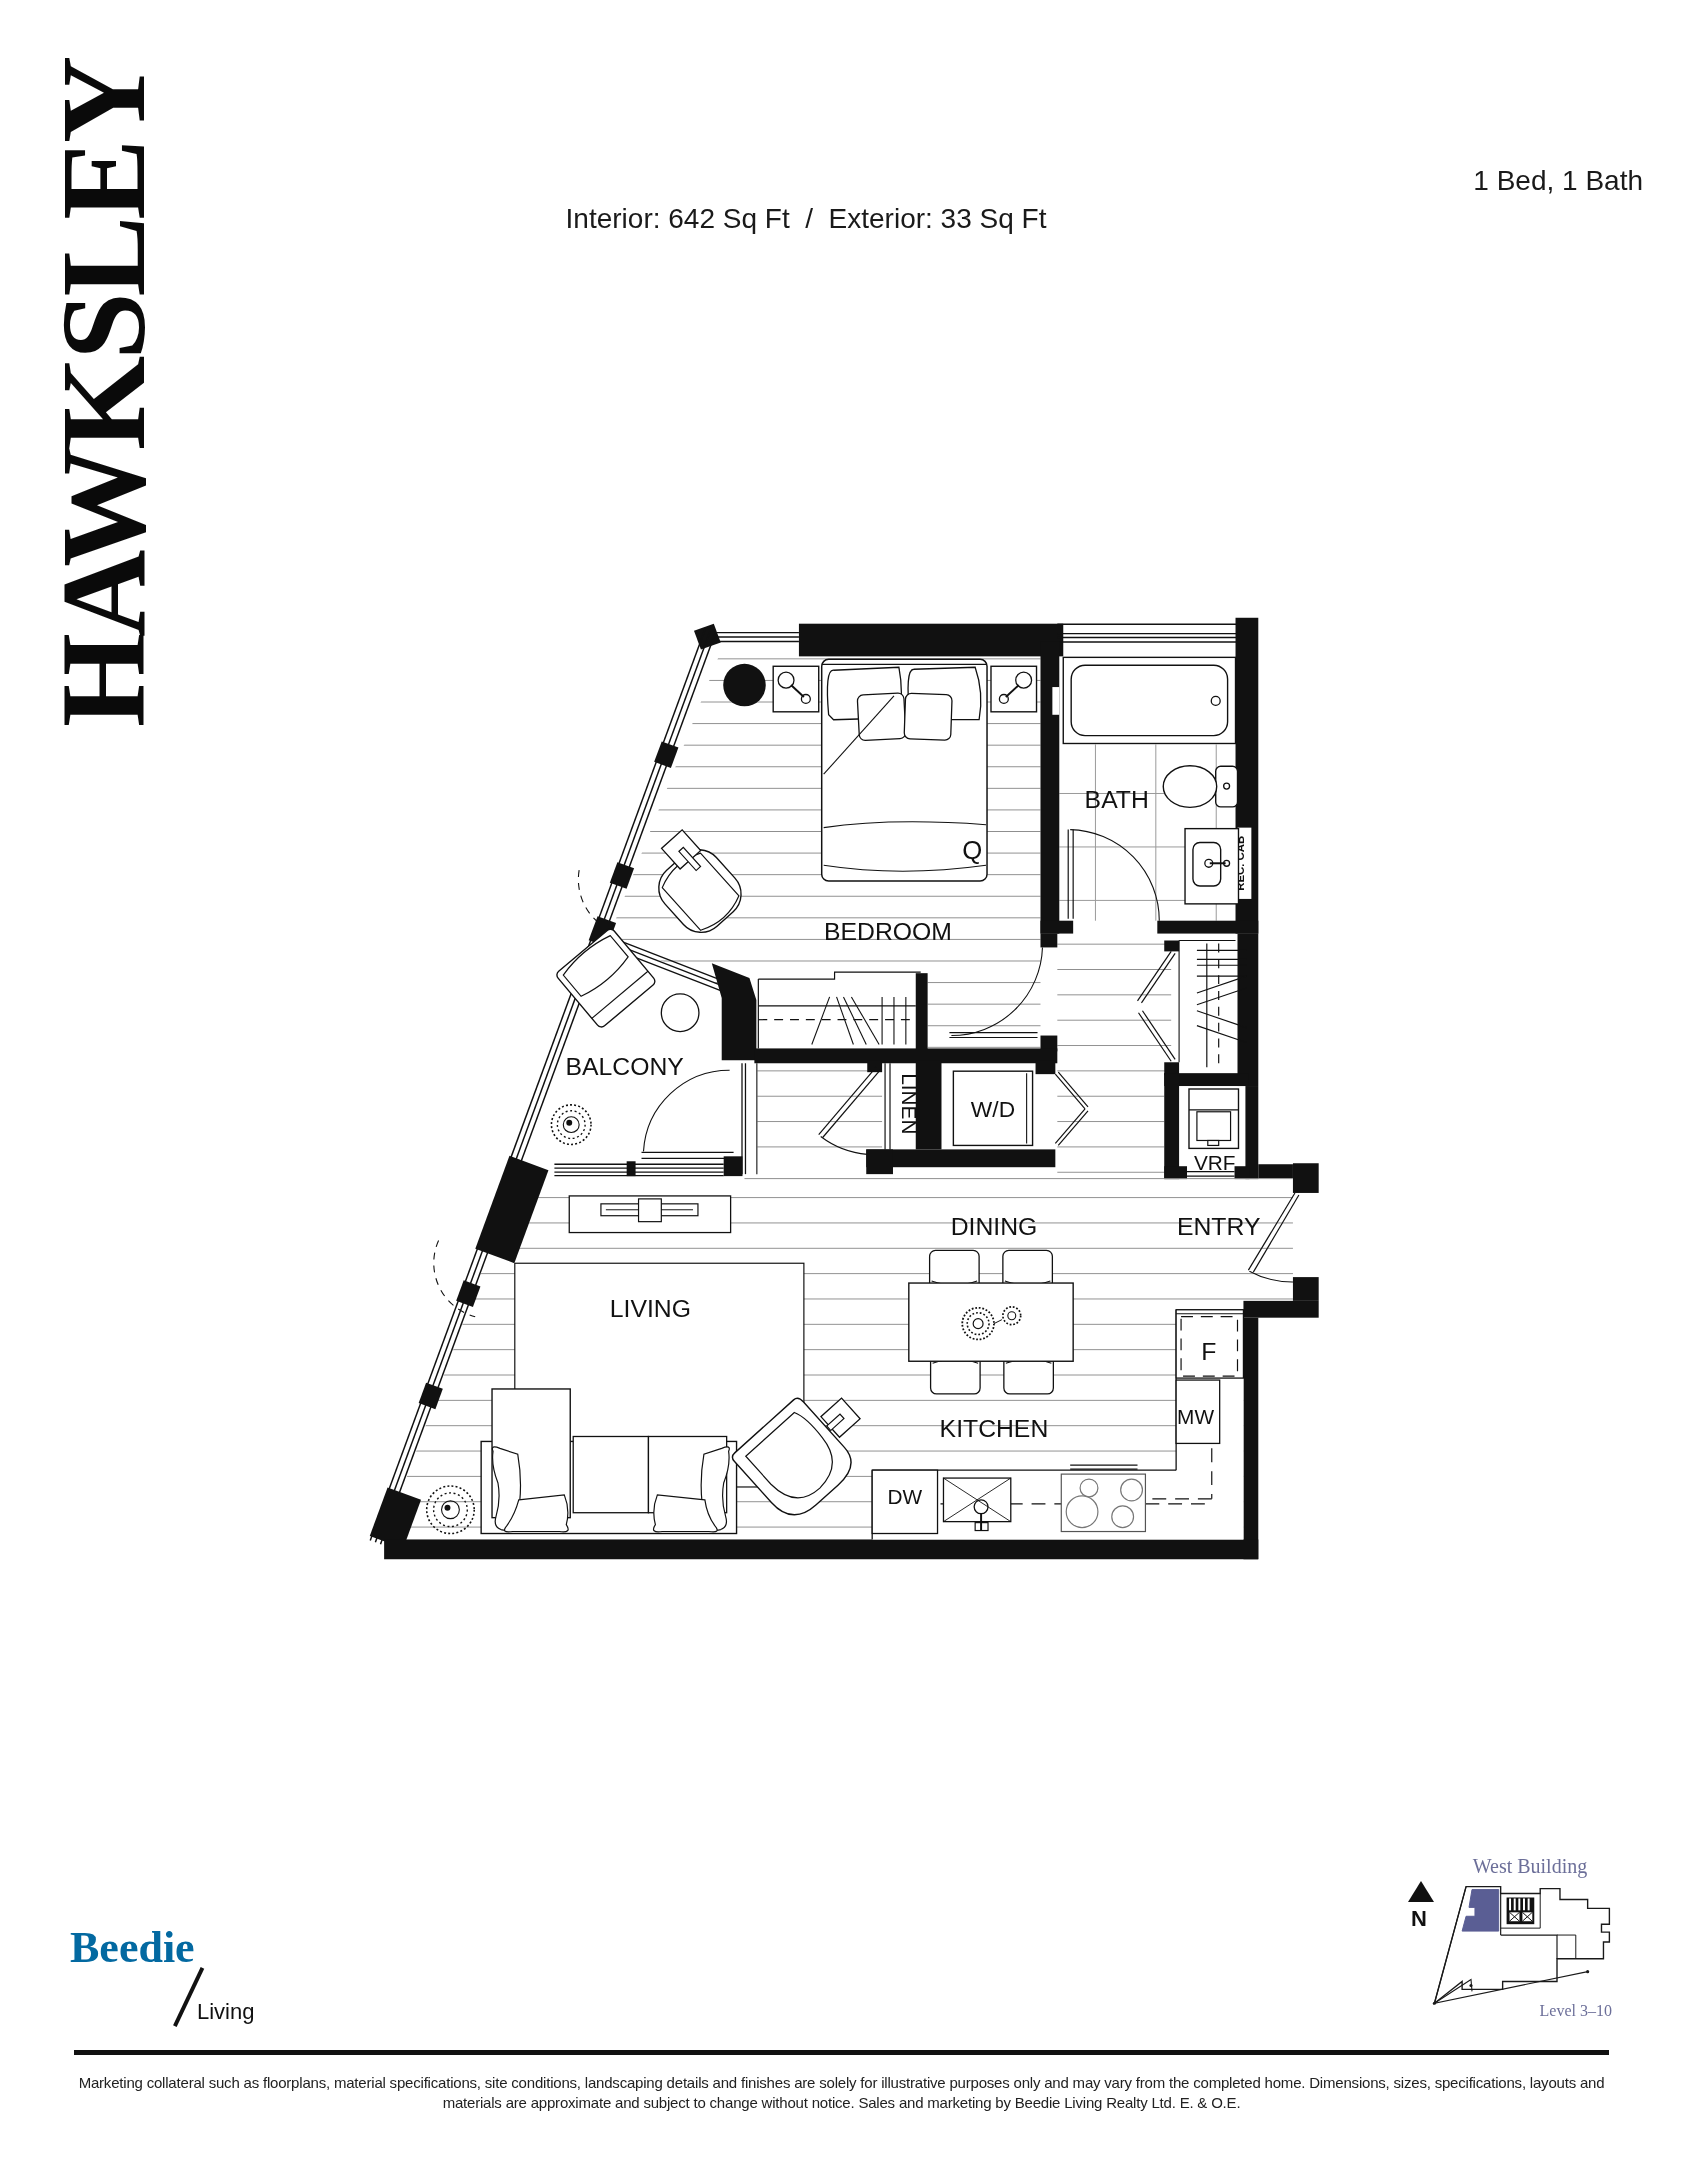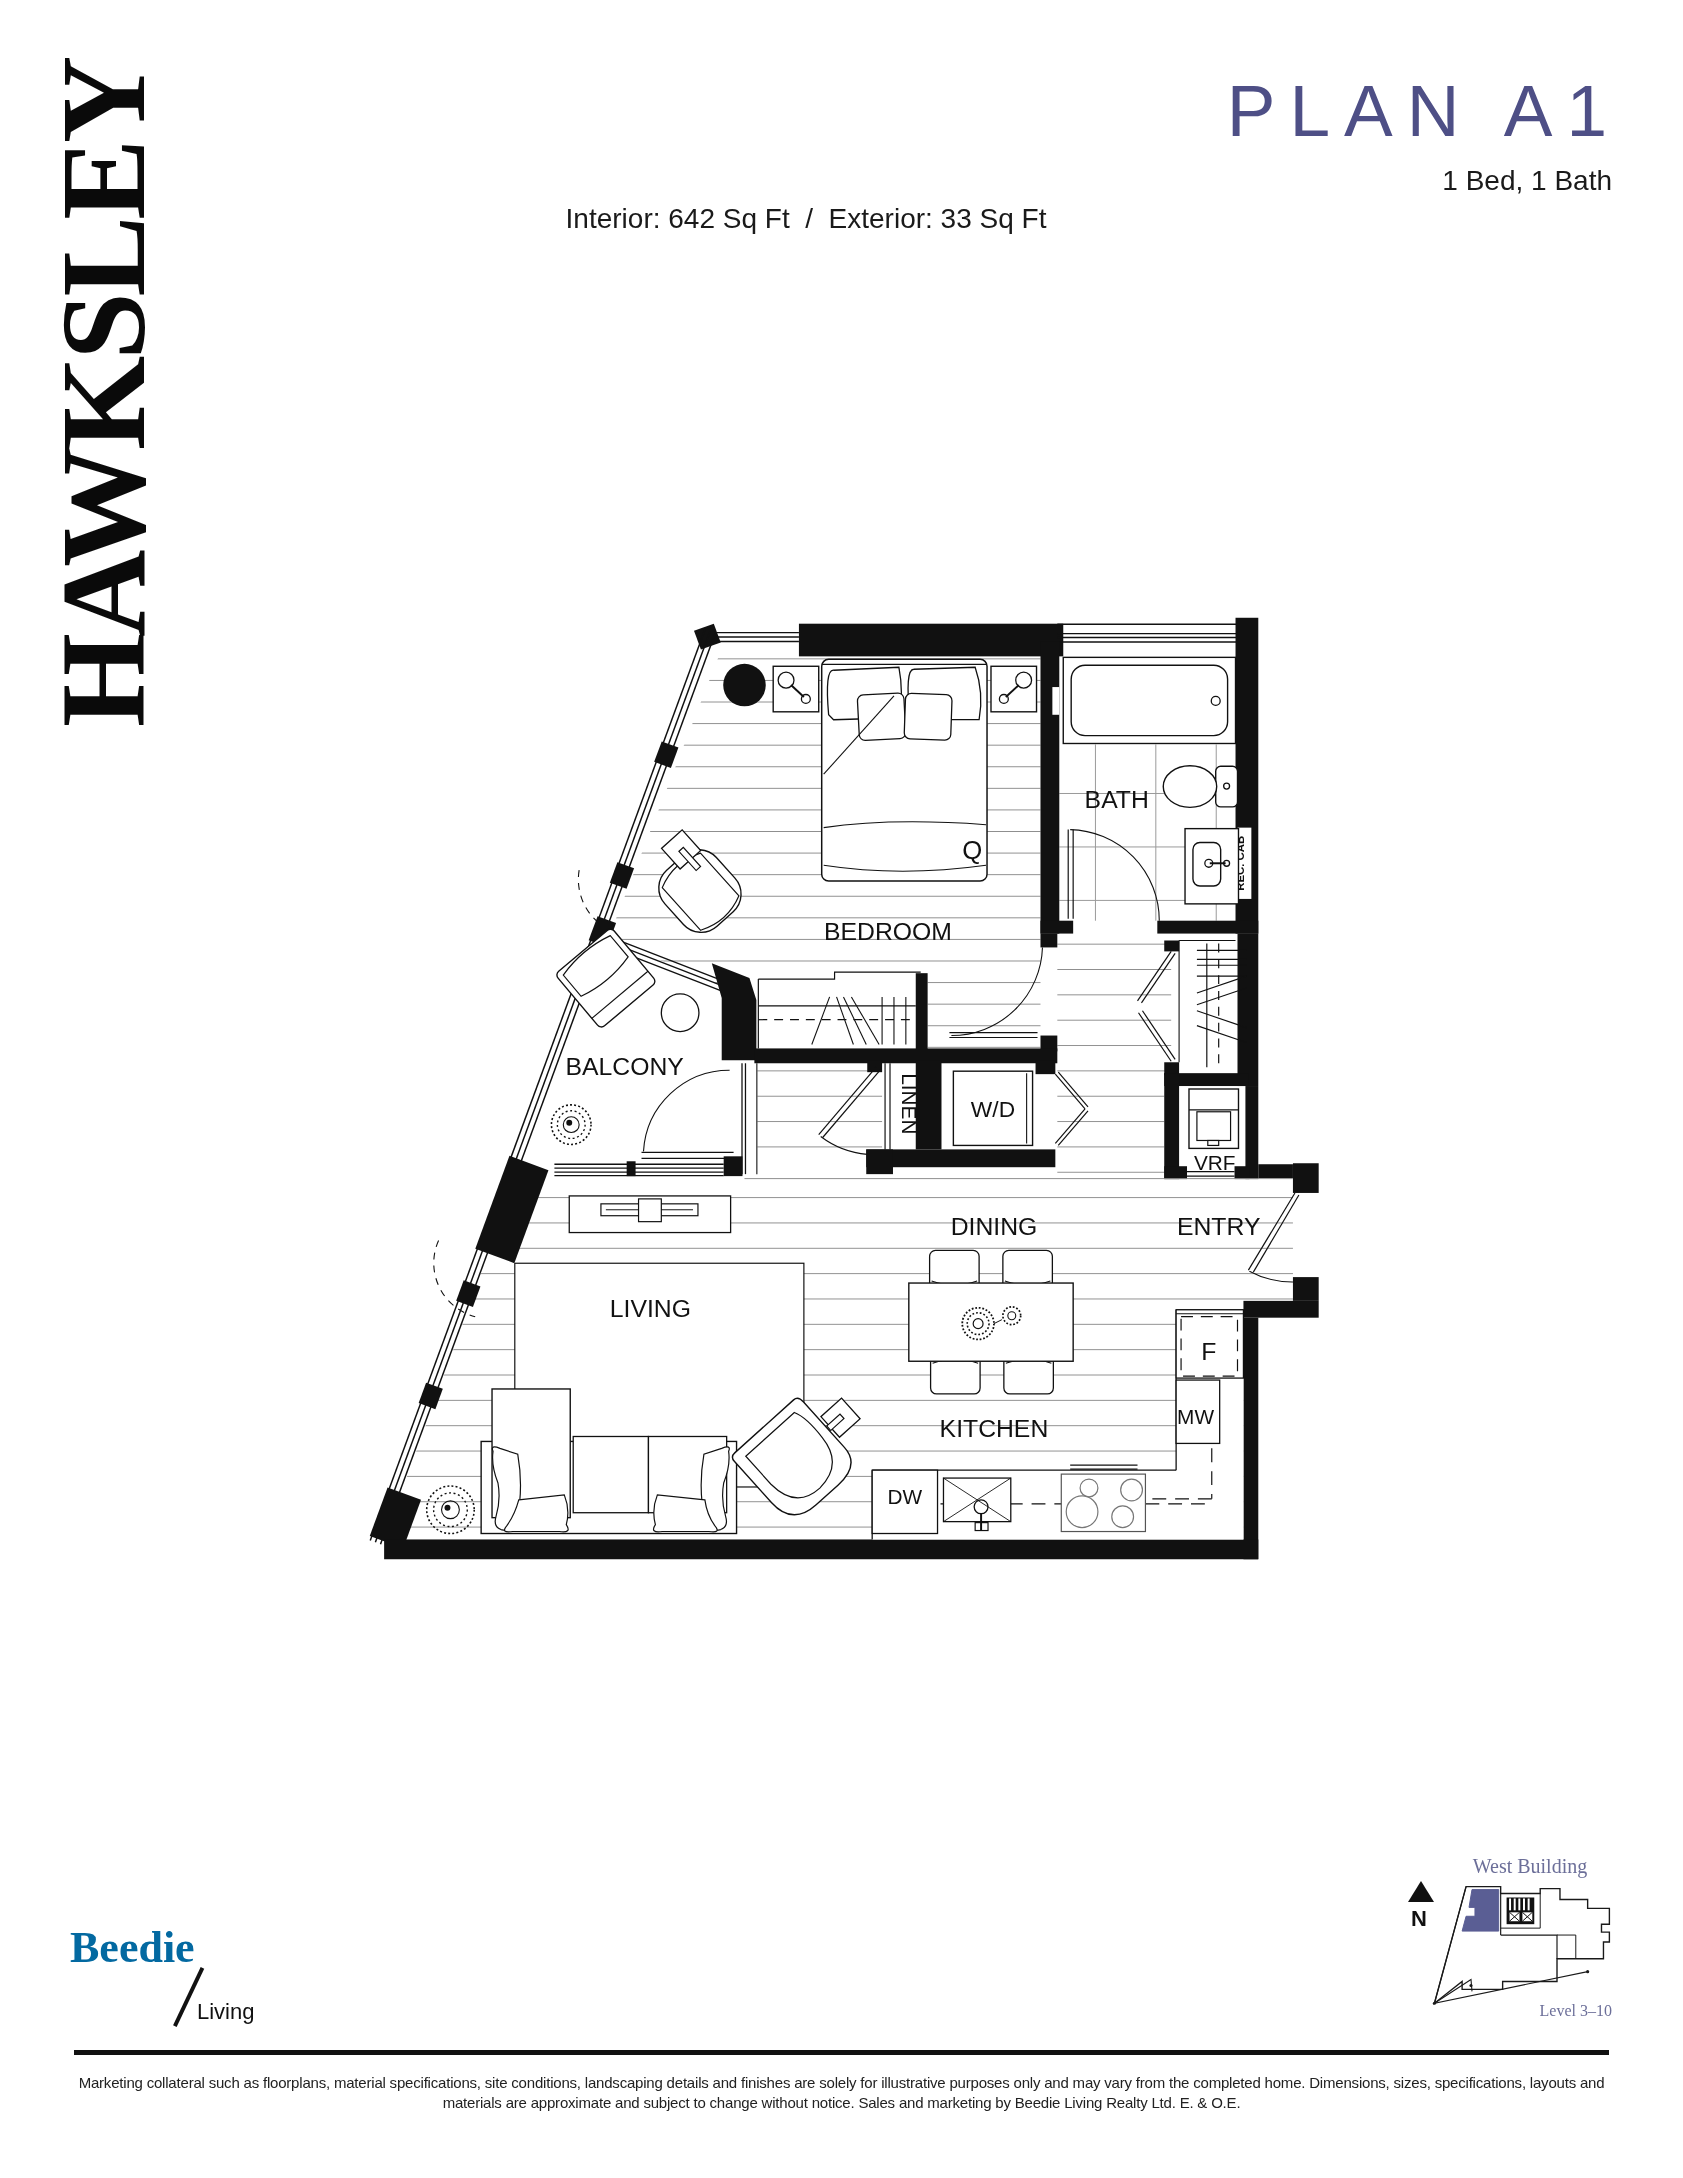--- a/index.html
+++ b/index.html
@@ -7,23 +7,22 @@
         font-family:"Liberation Sans",sans-serif;}
   .abs{position:absolute;}
 </style>
 </head>
 <body>
 <div id="page">
 
 <div class="abs" style="left:-228px;top:346px;width:673px;height:89px;transform:rotate(-90deg);
  font-family:'Liberation Serif',serif;font-weight:bold;font-size:121px;letter-spacing:-4px;color:#0a0a0a;line-height:79px;">HAWKSLEY</div>
 
-<div class="abs" style="left:0;top:69px;width:1621px;text-align:right;color:#4e4f86;font-size:73px;letter-spacing:14px;">PLAN A1</div>
-
-<div class="abs" style="left:0;top:165px;width:1612px;text-align:right;color:#1a1a1a;font-size:28px;">1 Bed, 1 Bath</div>
+
+<div class="abs" style="left:0;top:165px;width:1612px;text-align:right;color:#1a1a1a;font-size:28px;padding-left:31px;">1 Bed, 1 Bath</div>
 
 <div class="abs" style="left:0;top:203px;width:1612px;text-align:center;color:#1a1a1a;font-size:28px;">Interior: 642 Sq Ft&nbsp; /&nbsp; Exterior: 33 Sq Ft</div>
 
 <svg class="abs" style="left:0;top:0" width="1683" height="2178" viewBox="0 0 1700 2200">
 <defs>
 <pattern id="hat22" width="20" height="21.8" patternUnits="userSpaceOnUse" patternTransform="translate(0,11)">
   <line x1="0" y1="0.5" x2="20" y2="0.5" stroke="#8f8f8f" stroke-width="1"></line>
 </pattern>
 <pattern id="hat26" width="20" height="25.6" patternUnits="userSpaceOnUse" patternTransform="translate(0,6)">
   <line x1="0" y1="0.5" x2="20" y2="0.5" stroke="#8f8f8f" stroke-width="1"></line>

